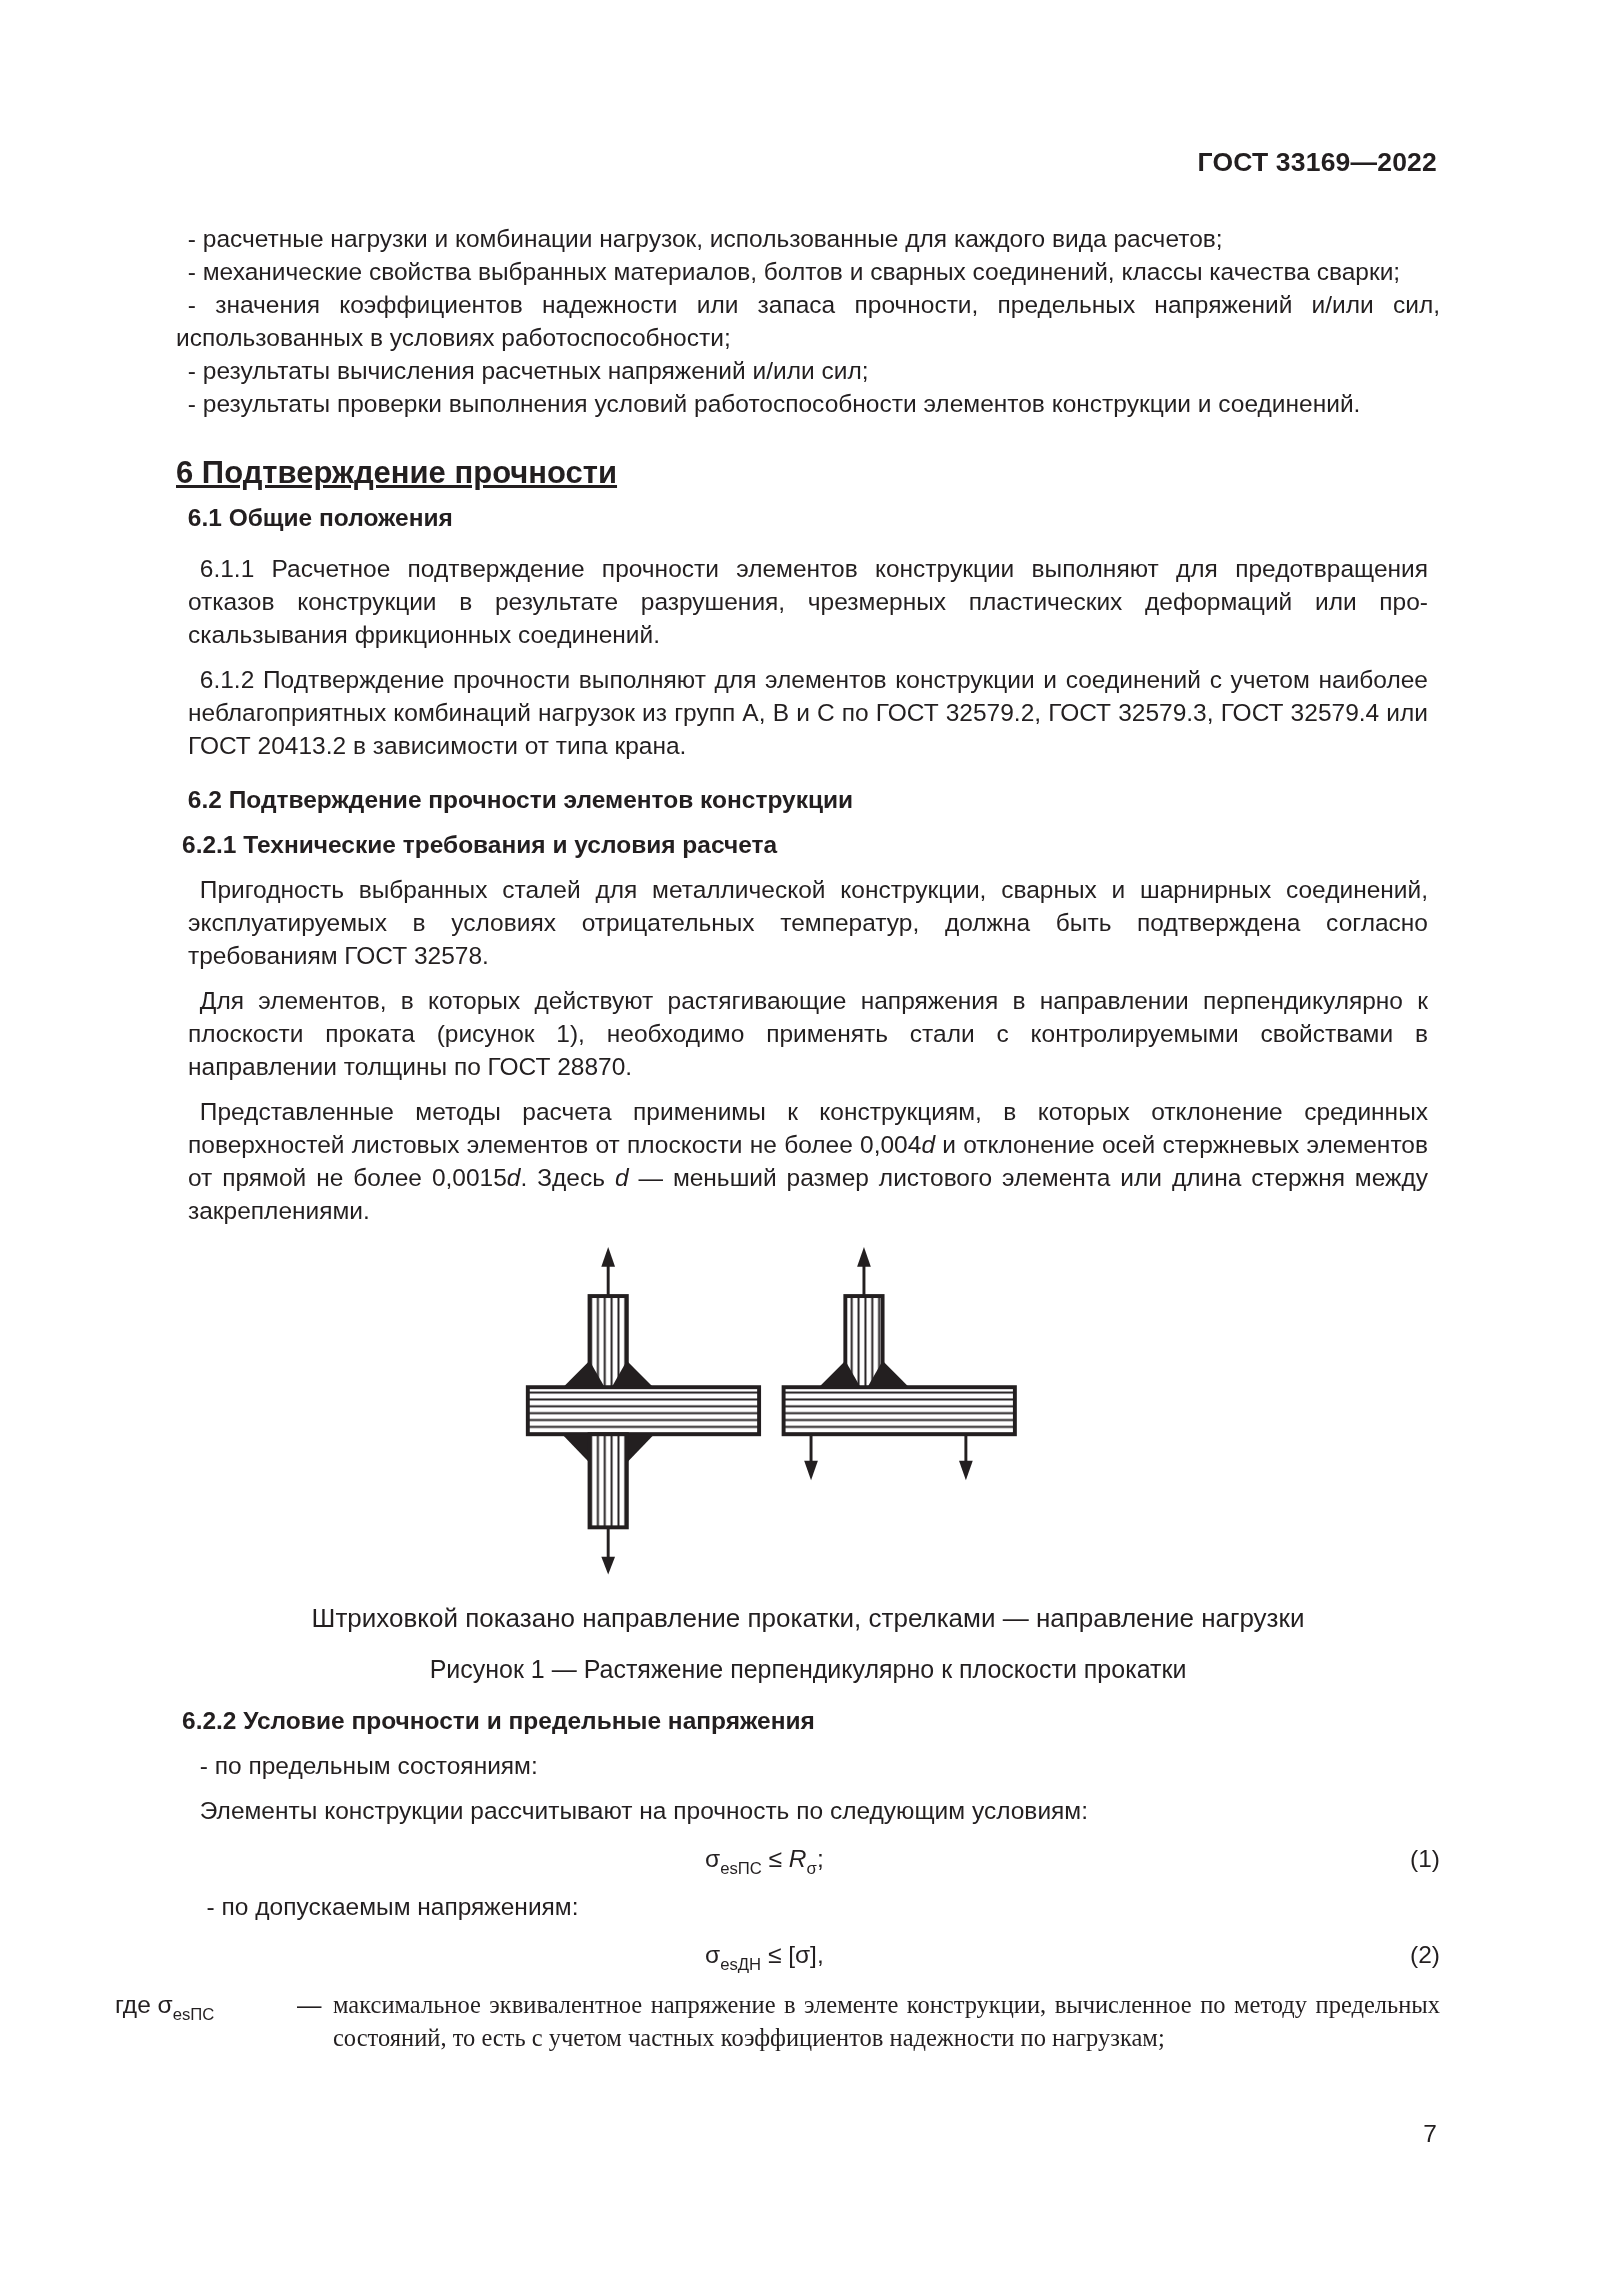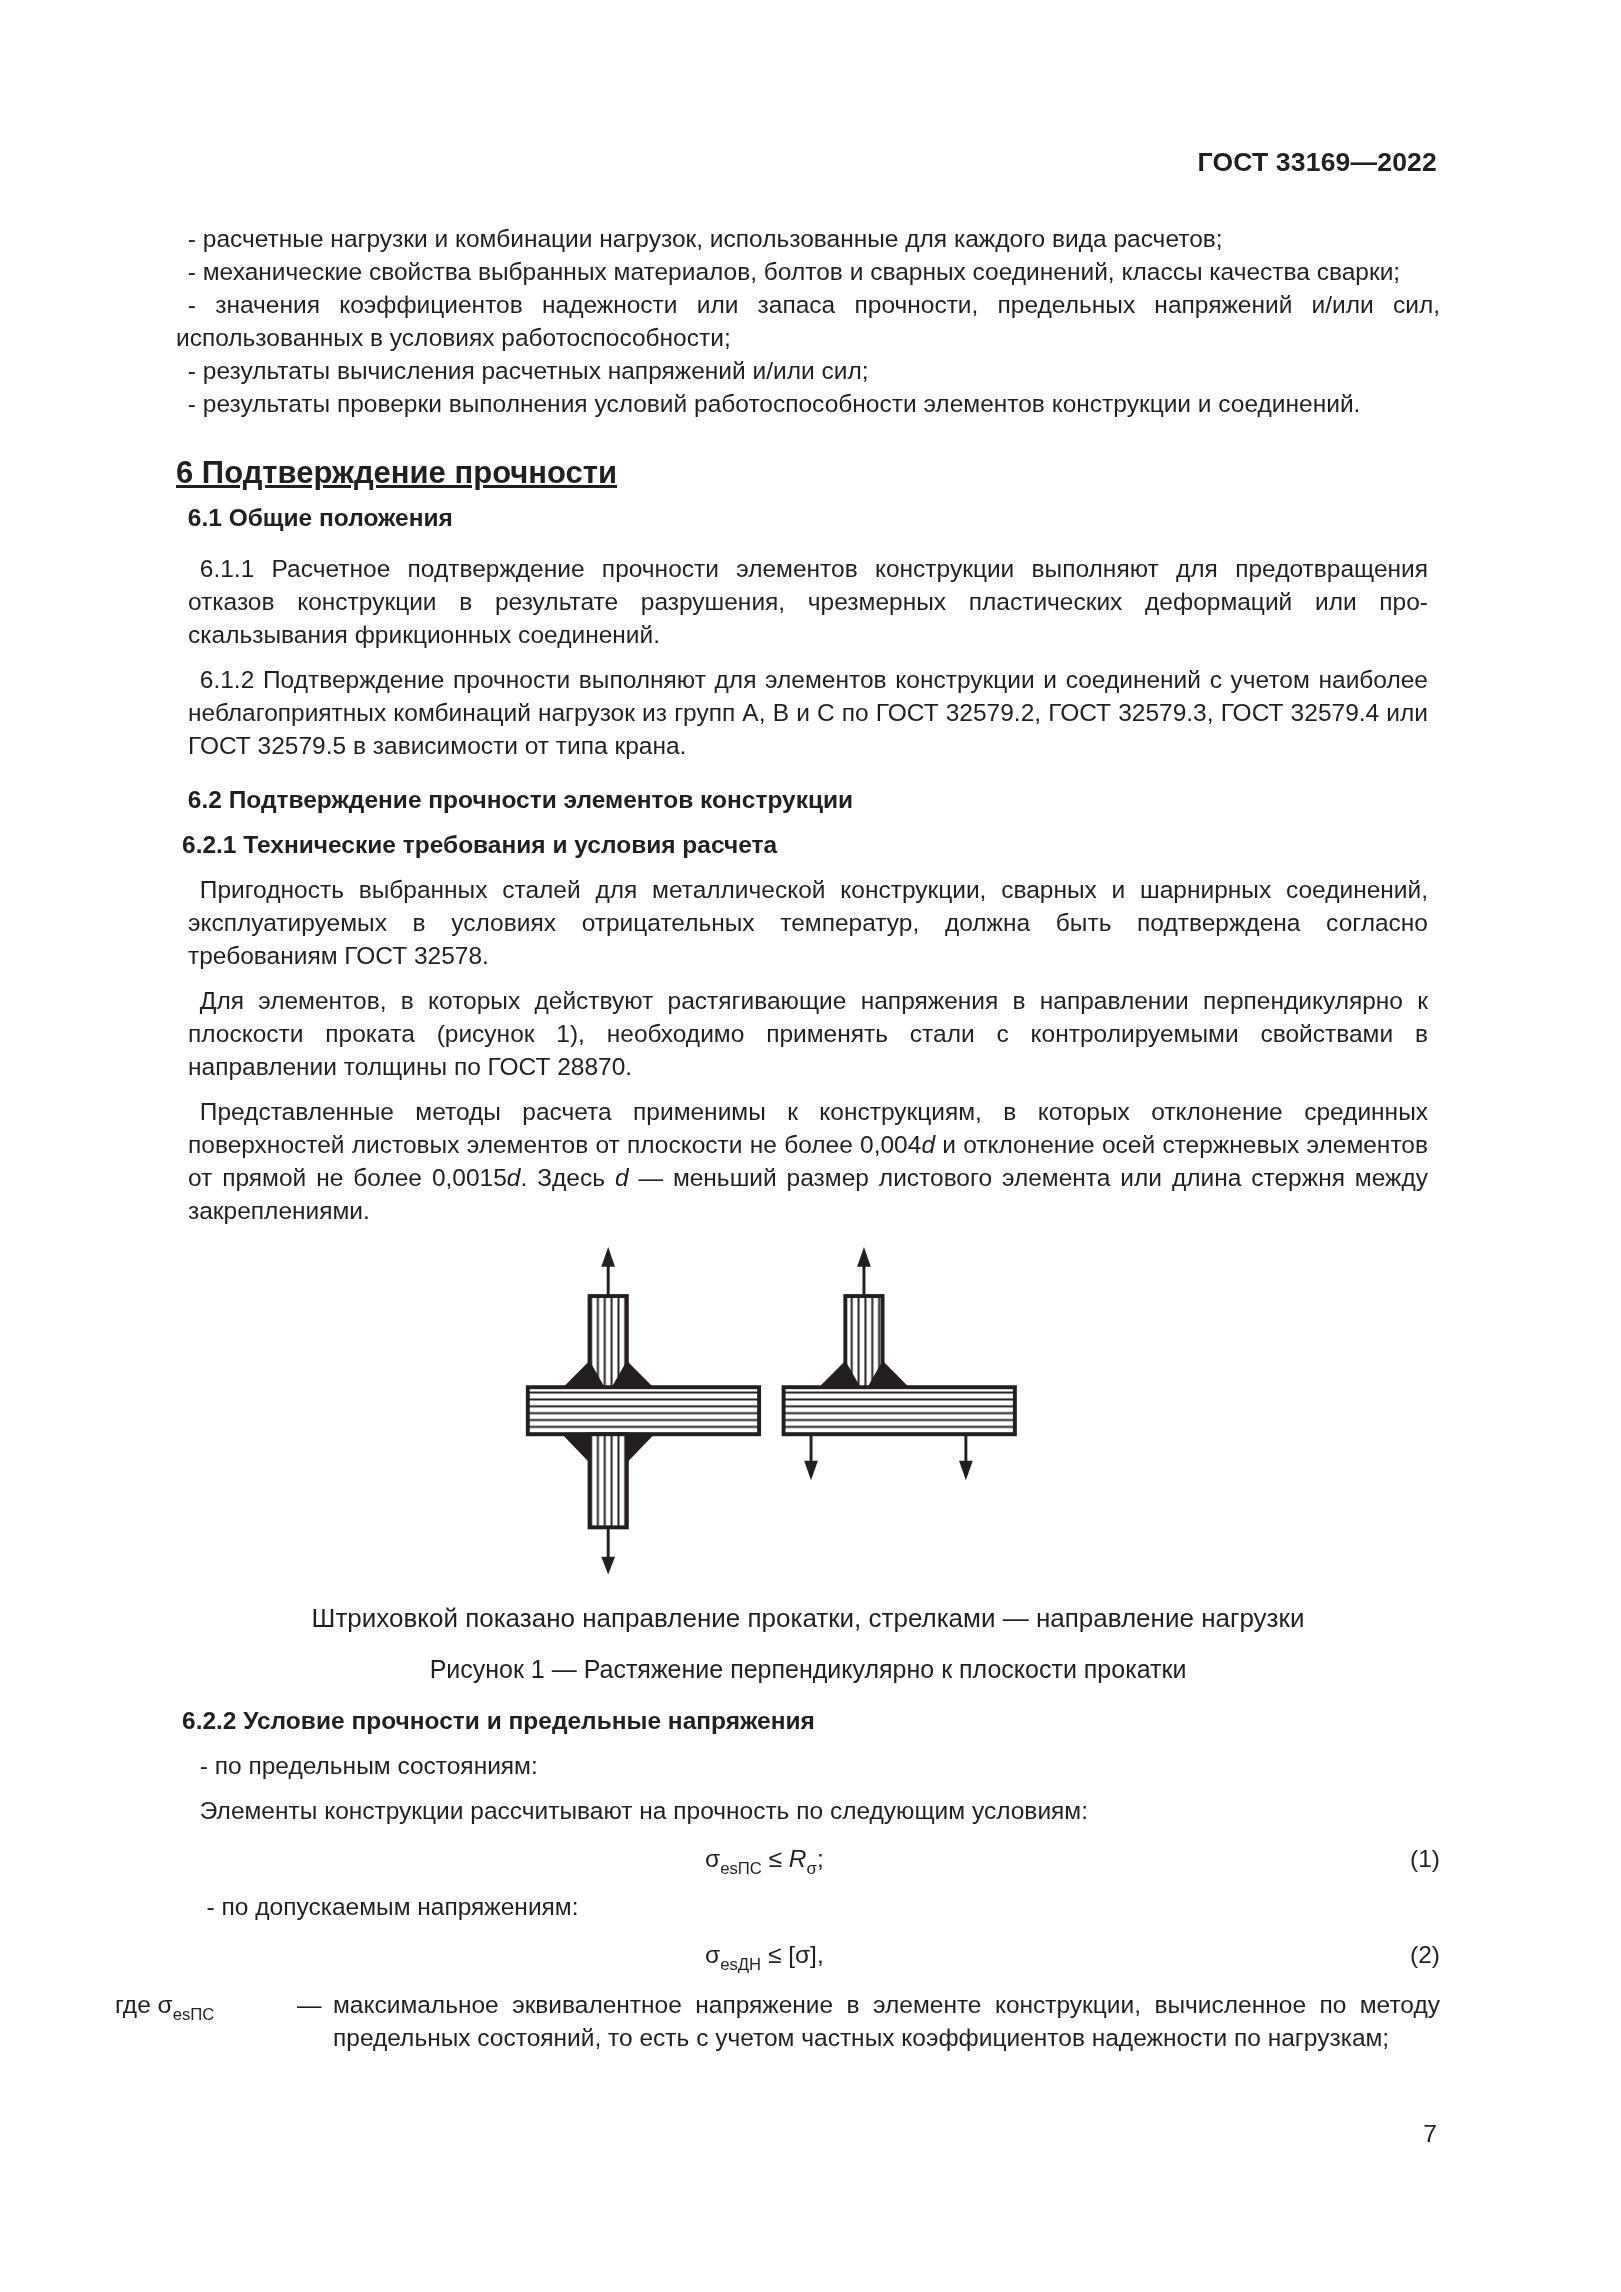--- a/index.html
+++ b/index.html
@@ -39,21 +39,21 @@
   }
   .formula sub { font-size: 16.7px; vertical-align: -6.9px; }
   .formula .it { font-style: italic; }
   .eq-num { position: absolute; right: 0; font-size: 24.5px; }
   .where {
     position: relative; margin-top: 13.7px; margin-left: -61px; width: 1325px;
   }
   .where .lbl { position: absolute; left: 0; top: 0; font-size: 24.5px; }
   .where .lbl sub { font-size: 16.7px; vertical-align: -6.9px; }
   .where .dash { position: absolute; left: 182px; top: 0; }
-  .where .txt { margin-left: 218px; text-align: justify; }
+  .where .txt { margin-left: 218px; text-align: justify; font-family: Liberation Serif, serif; }
   .page-num {
     position: absolute; right: 184px; top: 2120px; font-size: 24.5px;
   }
   .list-item { margin: 0; text-indent: 11.8px; }
 </style>
 </head>
 <body>
 
 <div class="page-header">ГОСТ 33169—2022</div>
 
@@ -61,21 +61,21 @@
   <p class="list-item">- расчетные нагрузки и комбинации нагрузок, использованные для каждого вида расчетов;</p>
   <p class="list-item">- механические свойства выбранных материалов, болтов и сварных соединений, классы качества сварки;</p>
   <p class="list-item">- значения коэффициентов надежности или запаса прочности, предельных напряжений и/или сил, использованных в условиях работоспособности;</p>
   <p class="list-item">- результаты вычисления расчетных напряжений и/или сил;</p>
   <p class="list-item">- результаты проверки выполнения условий работоспособности элементов конструкции и соединений.</p>
 
   <div class="h1">6 Подтверждение прочности</div>
   <div class="h2 first">6.1 Общие положения</div>
   <div class="gap-after-h"></div>
   <p class="p">6.1.1 Расчетное подтверждение прочности элементов конструкции выполняют для предотвраще­ния отказов конструкции в результате разрушения, чрезмерных пластических деформаций или про­скальзывания фрикционных соединений.</p>
-  <p class="p">6.1.2 Подтверждение прочности выполняют для элементов конструкции и соединений с учетом наиболее неблагоприятных комбинаций нагрузок из групп А, В и С по ГОСТ 32579.2, ГОСТ 32579.3, ГОСТ 32579.4 или ГОСТ 32579.5 в зависимости от типа крана.</p>
+  <p class="p">6.1.2 Подтверждение прочности выполняют для элементов конструкции и соединений с учетом наиболее неблагоприятных комбинаций нагрузок из групп А, В и С по ГОСТ 32579.2, ГОСТ 32579.3, ГОСТ 32579.4 или ГОСТ 20413.2 в зависимости от типа крана.</p>
 
   <div class="h2">6.2 Подтверждение прочности элементов конструкции</div>
   <div style="height:11.8px"></div>
   <div class="h3">6.2.1 Технические требования и условия расчета</div>
   <p class="p">Пригодность выбранных сталей для металлической конструкции, сварных и шарнирных соеди­нений, эксплуатируемых в условиях отрицательных температур, должна быть подтверждена согласно требованиям ГОСТ 32578.</p>
   <p class="p">Для элементов, в которых действуют растягивающие напряжения в направлении перпендикуляр­но к плоскости проката (рисунок 1), необходимо применять стали с контролируемыми свойствами в направлении толщины по ГОСТ 28870.</p>
   <p class="p"><span>Представленные методы расчета применимы к конструкциям, в которых отклонение срединных поверхностей листовых элементов от плоскости не более 0,004</span><i>d</i><span> и отклонение осей стержневых эле­ментов от прямой не более 0,0015</span><i>d</i><span>. Здесь </span><i>d</i><span> — меньший размер листового элемента или длина стерж­ня между закреплениями.</span></p>
 
   <div class="figure">
     <svg width="686" height="353" viewBox="0 0 700 360">

